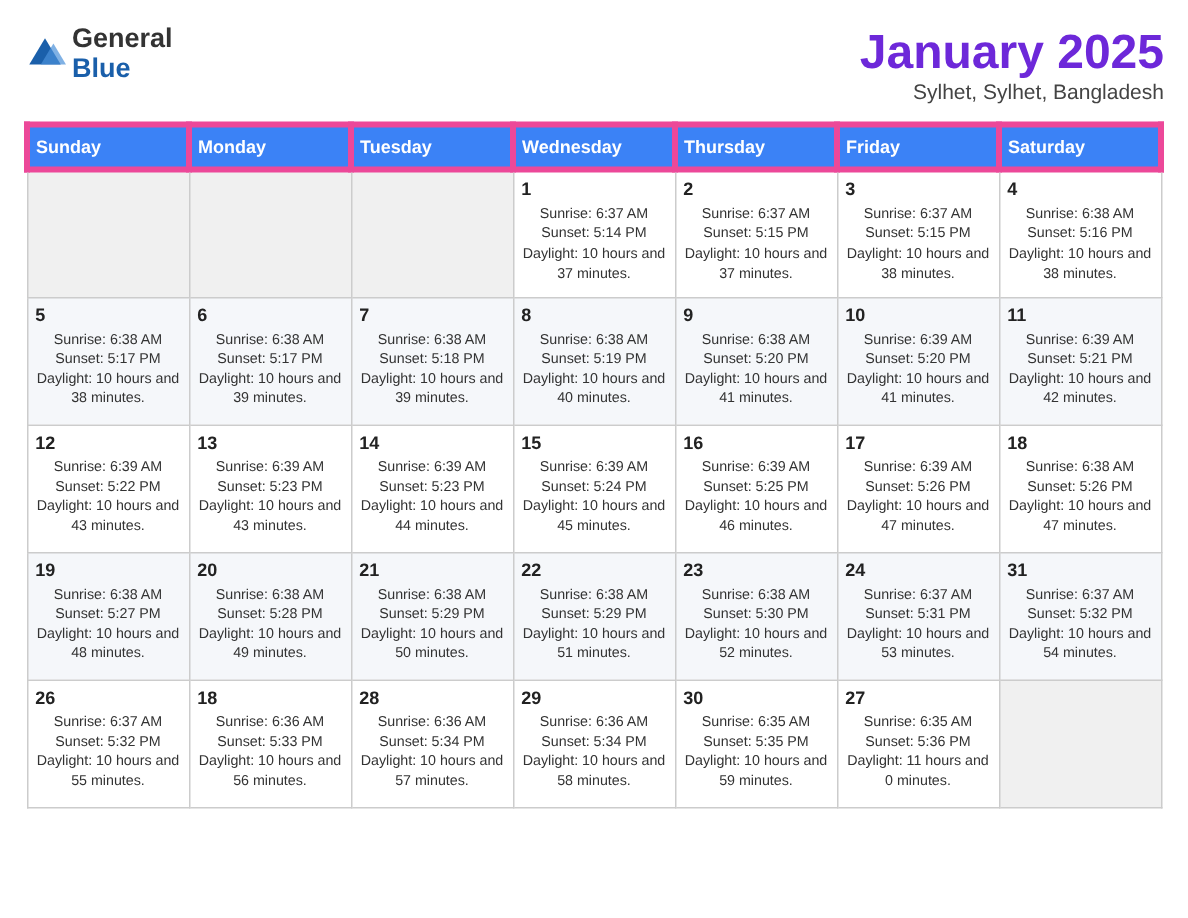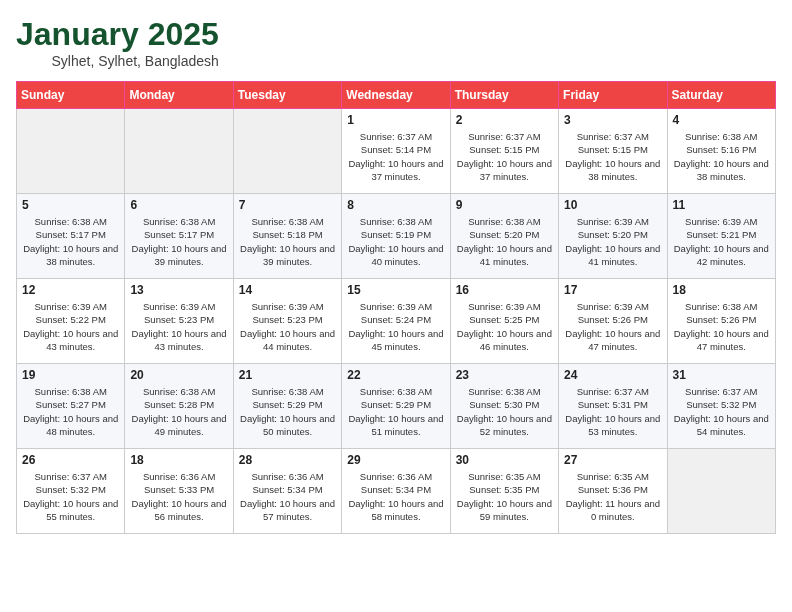--- a/index.html
+++ b/index.html
@@ -31,39 +31,39 @@
     .logo-icon {
       width: 28px;
       height: 28px;
     }
     .title-block {
       text-align: right;
     }
     .month-title {
       font-size: 32px;
       font-weight: bold;
-      color: #14532d;
+      color: #6d28d9;
     }
     .location {
       font-size: 14px;
       color: #444;
     }
     table {
       width: 100%;
       border-collapse: collapse;
       table-layout: fixed;
     }
     thead th {
-      background-color: #ef4444;
+      background-color: #3b82f6;
       color: #fff;
       font-size: 12px;
       font-weight: bold;
       padding: 6px 4px;
       text-align: left;
-      border: 1px solid #ec4899;
+      border: 4px solid #ec4899;
     }
     tbody td {
       border: 1px solid #ccc;
       vertical-align: top;
       padding: 4px 5px;
       font-size: 10px;
       color: #333;
       height: 85px;
     }
     .day-number {
@@ -85,20 +85,30 @@
       background-color: #fff;
     }
     .empty-cell {
       background-color: #f0f0f0 !important;
     }
   </style>
 </head>
 <body>
 
 <div class="header">
+  <div class="logo">
+    <svg class="logo-icon" viewBox="0 0 40 40">
+      <polygon points="20,5 35,30 5,30" fill="#1a5faa"></polygon>
+      <polygon points="28,10 40,30 16,30" fill="#4a90d9" opacity="0.7"></polygon>
+    </svg>
+    <div class="logo-text">
+      <span class="general">General</span><br>
+      <span class="blue">Blue</span>
+    </div>
+  </div>
   <div class="title-block">
     <div class="month-title">January 2025</div>
     <div class="location">Sylhet, Sylhet, Bangladesh</div>
   </div>
 </div>
 
 <table>
   <thead>
     <tr>
       <th>Sunday</th>

